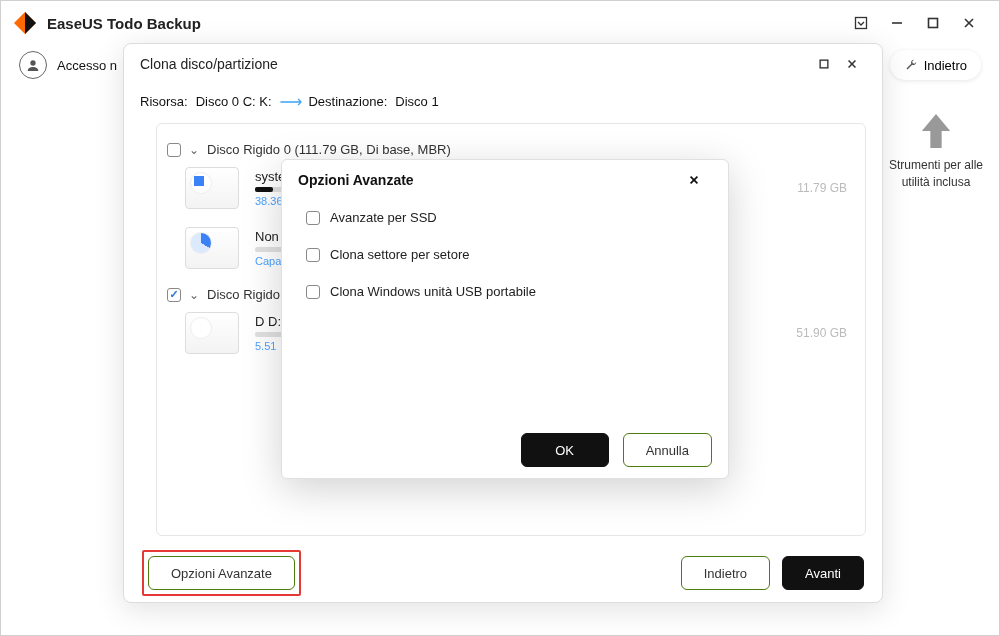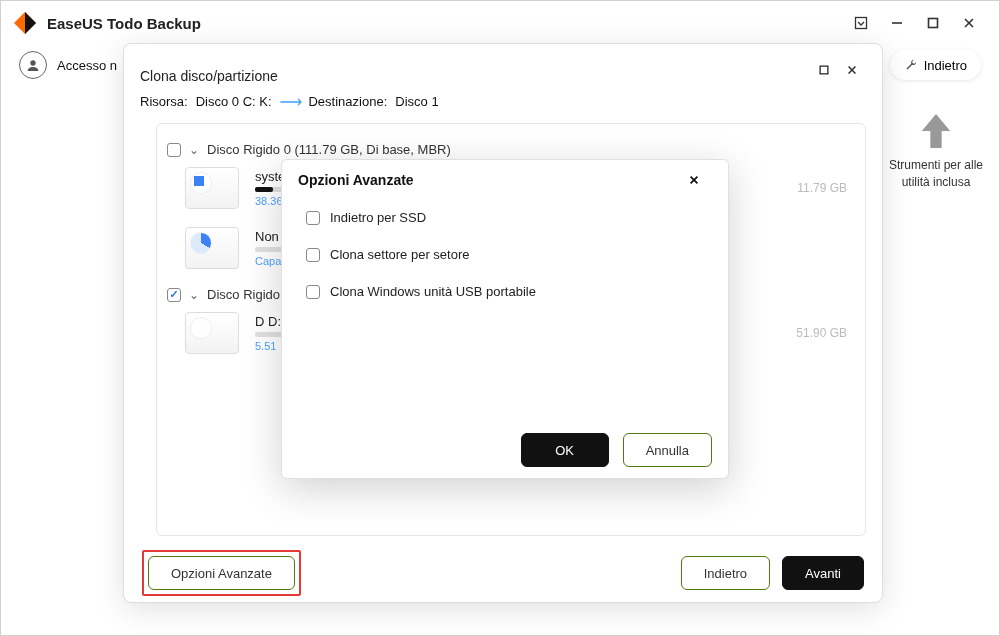--- a/index.html
+++ b/index.html
@@ -27,21 +27,21 @@
   .right-hint { position:absolute; right:8px; top:110px; width:110px; text-align:center; }
   .right-hint .arrow-up svg { width:34px; height:40px; fill:#999; margin:0 auto; display:block; }
   .right-hint .hint-text { font-size:12px; color:#333; margin-top:6px; line-height:1.4; }
 
   
   .clone-modal {
     position:absolute; left:122px; top:42px; width:760px; height:560px;
     background:#fff; border:1px solid #ddd; border-radius:8px;
     box-shadow:0 6px 30px rgba(0,0,0,.12); display:flex; flex-direction:column;
   }
-  .cm-header { height:40px; padding:0 16px; display:flex; align-items:flex-end; }
+  .cm-header { height:40px; padding:0 16px; display:flex; align-items:center; }
   .cm-title { font-size:14px; color:#222; font-weight:500;}
   .cm-header .spacer { flex:1; }
   .cm-header .win-btn { width:28px; }
 
   .cm-path { padding:8px 16px 12px; display:flex; align-items:center; gap:8px; font-size:13px; color:#333; }
   .cm-path .lbl { color:#111; font-weight:400; }
   .cm-path .val { color:#111; }
   .cm-path .arrow-right { color:#42a5f5; font-size:16px; letter-spacing:-2px; }
 
   .cm-body { flex:1; margin:0 16px 8px 32px; border:1px solid #e6e6e6; border-radius:6px; padding:14px 18px 8px 6px; overflow:hidden; position:relative; }
@@ -252,21 +252,21 @@
     <span class="win-btn">
       <svg width="12" height="12" viewBox="0 0 14 14">
           <line x1="3" y1="3" x2="11" y2="11" stroke="#111" stroke-width="2"></line>
           <line x1="11" y1="3" x2="3" y2="11" stroke="#111" stroke-width="2"></line>
         </svg>
     </span>
   </div>
   <div class="adv-body">
     <label class="opt">
       <span class="cb"></span>
-      <span>Indietro per SSD</span>
+      <span>Avanzate per SSD</span>
     </label>
     <label class="opt">
       <span class="cb"></span>
       <span>Clona settore per setore</span>
     </label>
     <label class="opt">
       <span class="cb"></span>
       <span>Clona Windows unità USB portabile</span>
     </label>
   </div>

